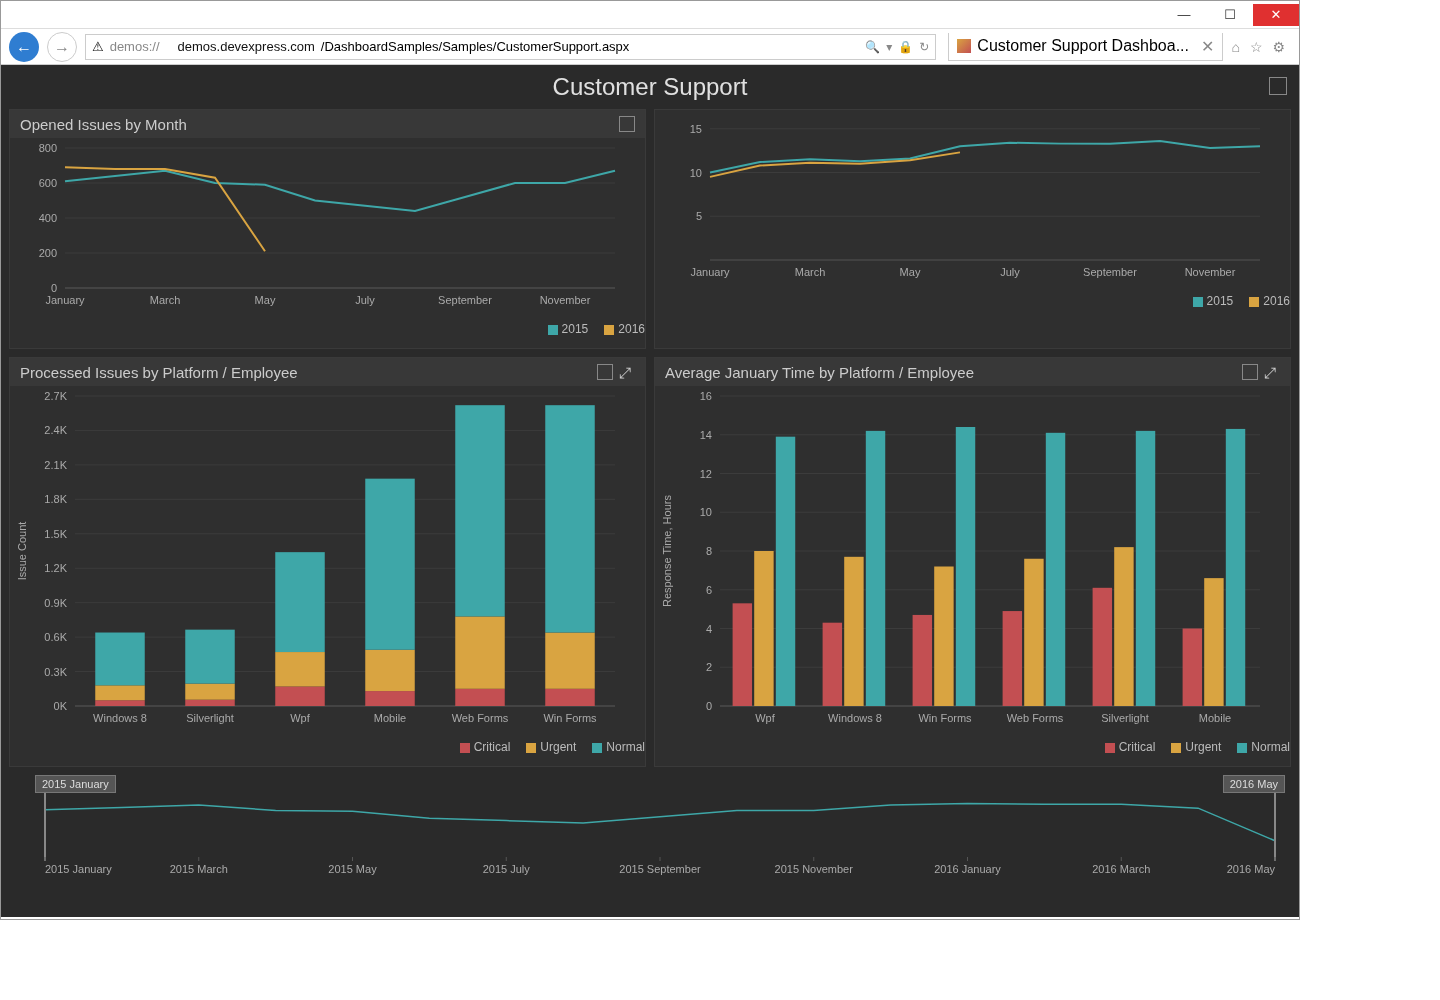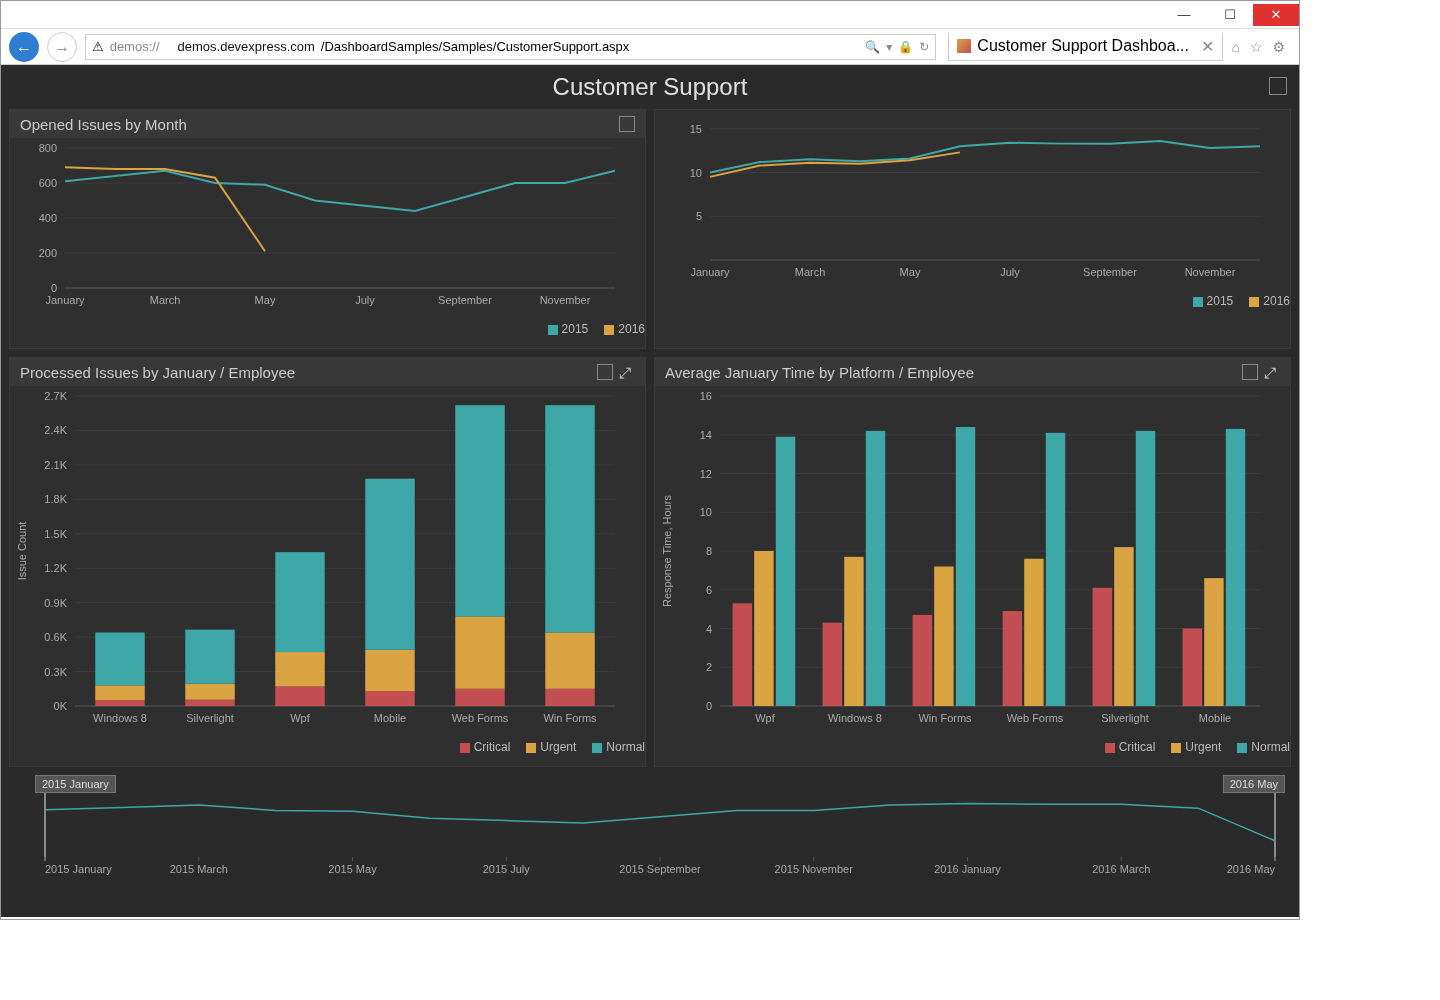--- a/index.html
+++ b/index.html
@@ -146,21 +146,21 @@
             </svg>
           <div class="legend">
             <span><span class="sw" style="background:#3ea7a8"></span><span>2015</span></span>
             <span><span class="sw" style="background:#d9a441"></span><span>2016</span></span>
           </div>
         </div>
       </div>
 
       <div class="pane">
         <div class="pane-title">
-          <span>Processed Issues by January / Employee</span>
+          <span>Processed Issues by Platform / Employee</span>
           <span class="ti">
             <span class="ico"></span>
             <span class="ico" style="border:none;">⤢</span>
           </span>
         </div>
         <div class="pane-body">
           <svg id="svg-processed" width="620" height="350">
               <line x1="65" x2="605" y1="320" y2="320" class="grid-line"></line>
               <text x="57" y="324" text-anchor="end" class="tick-text">0K</text>
               <line x1="65" x2="605" y1="285.55555555555554" y2="285.55555555555554" class="grid-line"></line>

